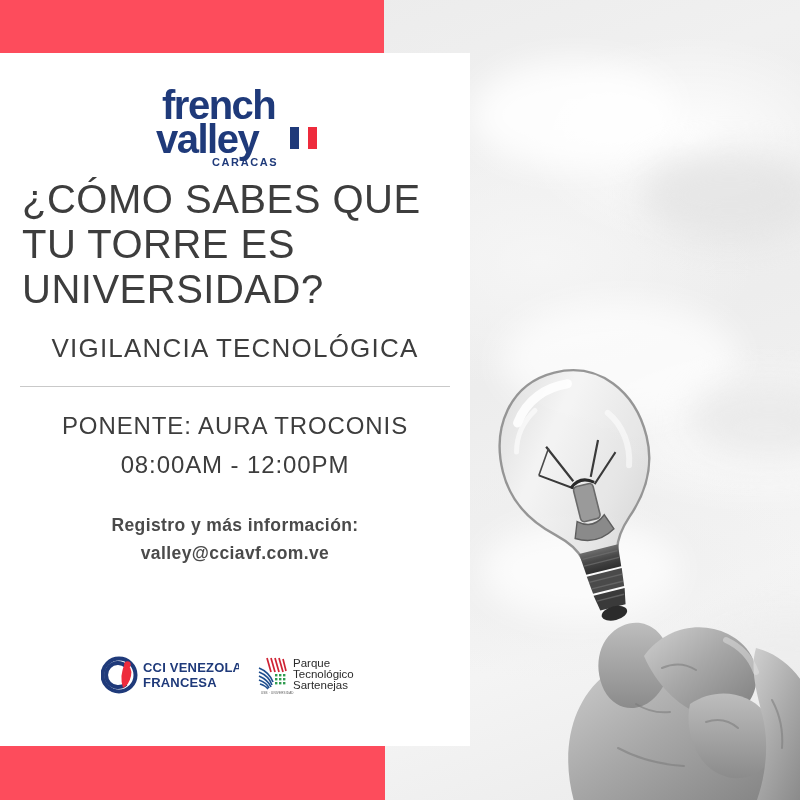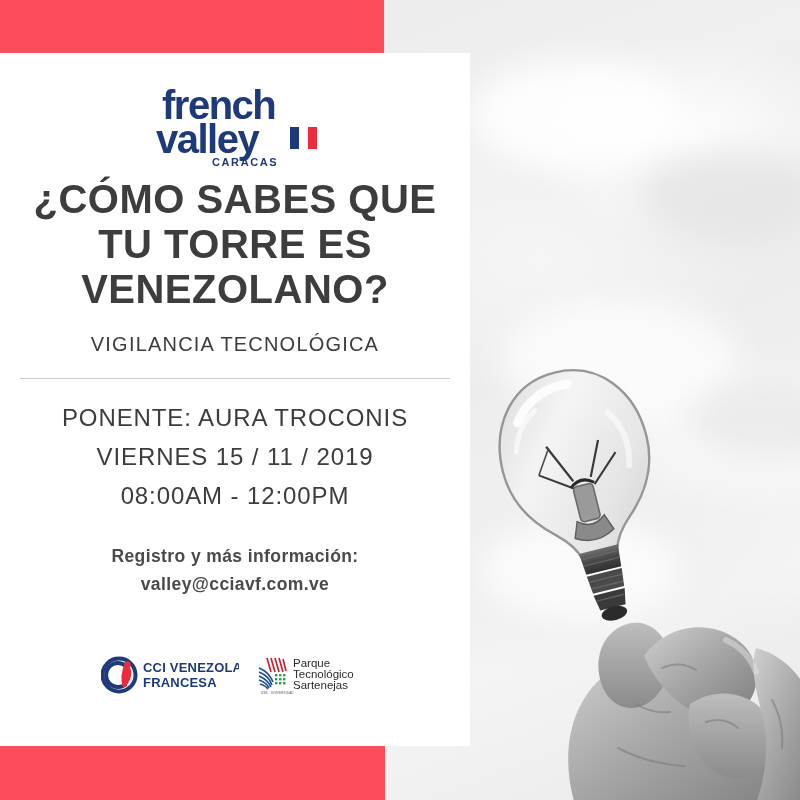--- a/index.html
+++ b/index.html
@@ -89,30 +89,29 @@
 
   
   .brand { margin-top: 30px; width: 190px; position: relative; }
   .brand svg { display: block; width: 100%; height: auto; }
 
   
   .headline {
     margin: 8px 0 0 0;
     font-size: 40px;
     line-height: 1.12;
-    font-weight: 700;
+    font-weight: 400;
     letter-spacing: 0.5px;
     color: #3d3d3d;
-    text-align: center;
     width: 100%;
   }
 
   .subtitle {
     margin-top: 22px;
-    font-size: 20px;
+    font-size: 26px;
     font-weight: 400;
     letter-spacing: 1.2px;
     color: #3d3d3d;
     text-align: center;
   }
 
   .divider {
     margin-top: 22px;
     width: 430px;
     height: 1px;
@@ -267,30 +266,29 @@
           <rect x="159" y="44" width="9" height="22" fill="#ffffff"></rect>
           <rect x="168" y="44" width="9" height="22" fill="#ee2b3c"></rect>
         </g>
         <text x="72" y="83" font-family="Liberation Sans, sans-serif" font-size="11" font-weight="bold" fill="#1f3a7a" letter-spacing="1.6">CARACAS</text>
       </svg>
     </div>
 
     <h1 class="headline">
       <span>¿CÓMO SABES QUE</span><br>
       <span>TU TORRE ES</span><br>
-      <span>VENEZOLANO?</span>
+      <span>UNIVERSIDAD?</span>
     </h1>
 
     <div class="subtitle">VIGILANCIA TECNOLÓGICA</div>
 
     <div class="divider"></div>
 
     <div class="details">
       <div class="line">PONENTE: AURA TROCONIS</div>
-      <div class="line">VIERNES 15 / 11 / 2019</div>
       <div class="line">08:00AM - 12:00PM</div>
     </div>
 
     <div class="registration">
       <div class="line">Registro y más información:</div>
       <div class="line">valley@cciavf.com.ve</div>
     </div>
 
     <div class="footer-logos">
 

